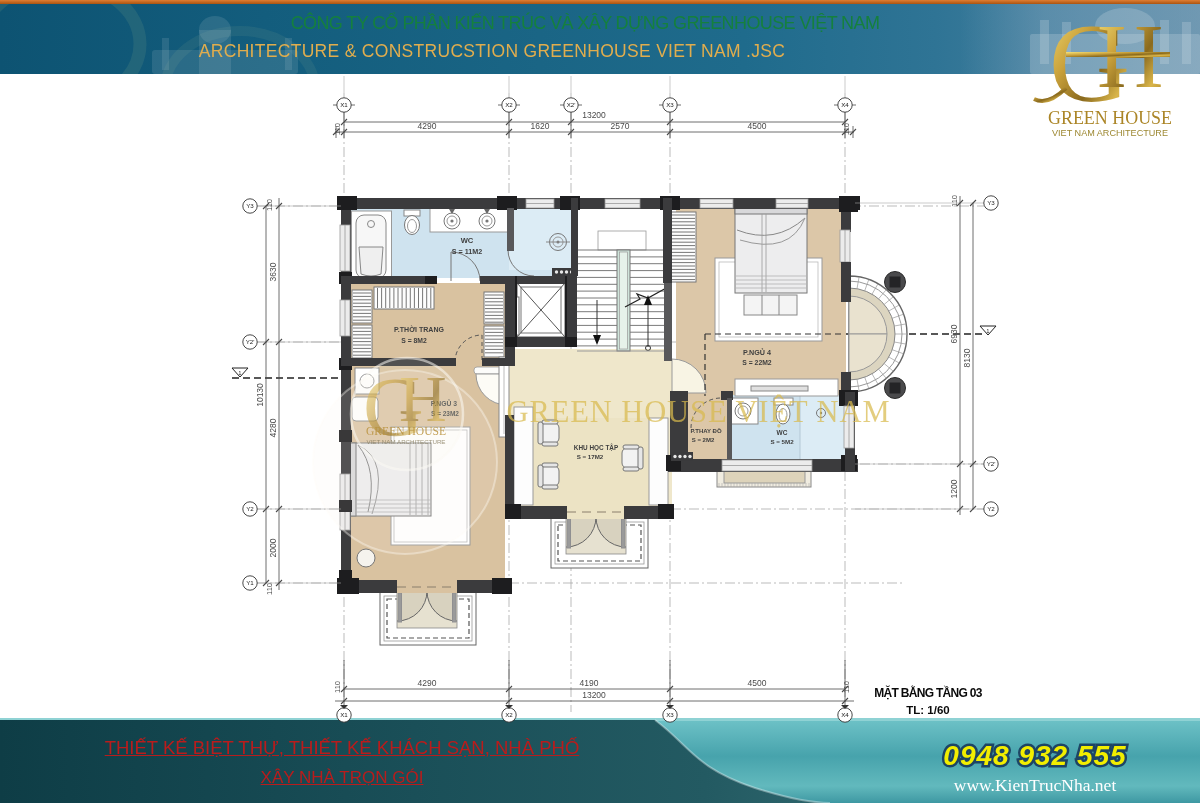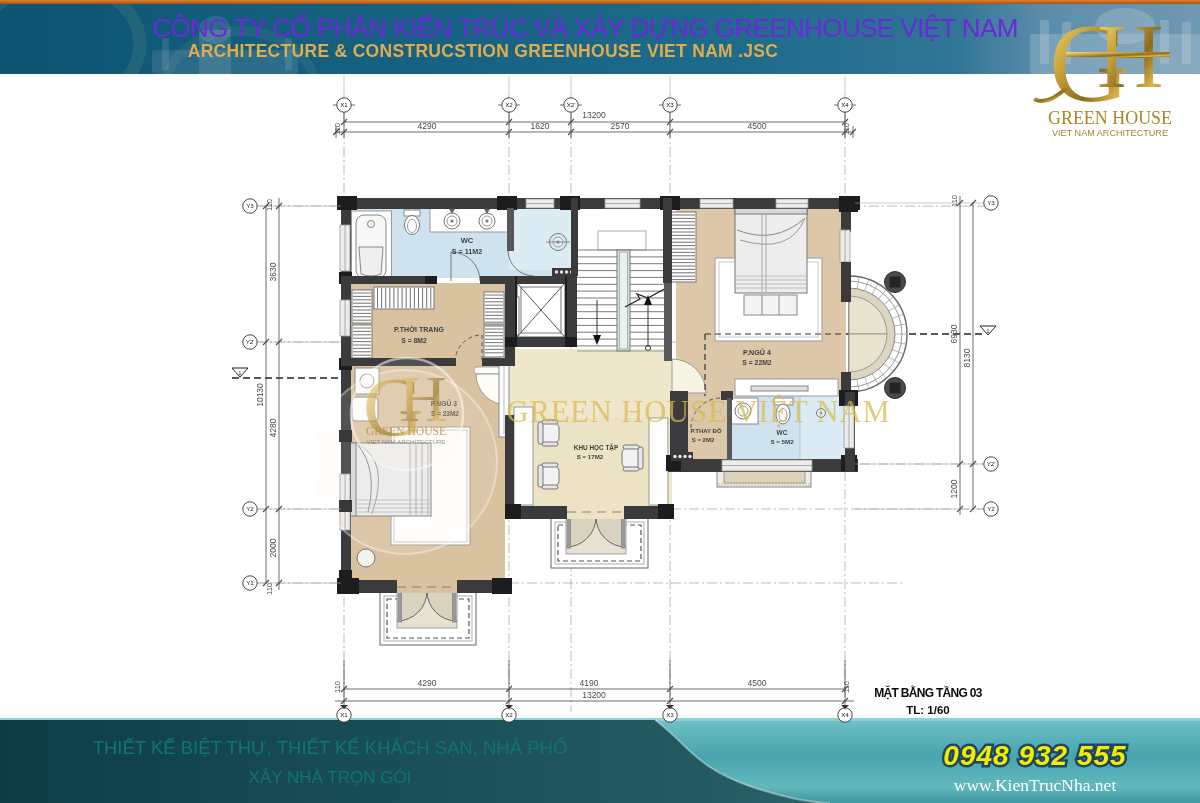--- a/index.html
+++ b/index.html
@@ -3,24 +3,24 @@
 <meta charset="utf-8">
 <style>
   html,body{margin:0;padding:0;}
   body{width:1200px;height:803px;position:relative;overflow:hidden;background:#fff;
        font-family:"Liberation Sans",sans-serif;}
   #topbar{position:absolute;left:0;top:0;width:1200px;height:74px;
     background:linear-gradient(90deg,#0d5372 0%,#135d7d 22%,#1a6585 45%,#1f6b8c 62%,#2f7495 78%,#45809f 90%,#5387a1 100%);}
   #topstrip{position:absolute;left:0;top:0;width:1200px;height:4px;
     background:linear-gradient(180deg,#df7e33,#aa5410);}
   #title1{position:absolute;top:13px;left:0;width:1170px;text-align:center;
-    color:#6d28d9;font-size:26px;letter-spacing:-0.6px;white-space:nowrap;}
+    color:#15803d;font-size:18px;letter-spacing:-0.6px;white-space:nowrap;}
   #title2{position:absolute;top:41px;left:0;width:966px;text-align:center;
-    color:#e0ad4e;font-size:17.5px;font-weight:bold;letter-spacing:0.3px;white-space:nowrap;}
-  .bt{position:absolute;color:#0f766e;text-align:center;width:660px;left:0;}
+    color:#e0ad4e;font-size:17.5px;font-weight:normal;letter-spacing:0.3px;white-space:nowrap;padding-left:9px;}
+  .bt{position:absolute;color:#b91c1c;text-align:center;width:660px;left:12px;text-decoration:underline;}
   #bt1{top:737px;font-size:18.5px;}
   #bt2{top:768px;font-size:17px;}
 </style>
 </head>
 <body>
   <div id="topbar"></div>
   <div id="topstrip"></div>
   <svg id="deco" style="position:absolute;left:0;top:4px" width="1200" height="70">
     <ellipse cx="60" cy="40" rx="80" ry="62" fill="none" stroke="rgba(200,215,150,0.10)" stroke-width="13"></ellipse>
     <ellipse cx="240" cy="85" rx="75" ry="58" fill="none" stroke="rgba(200,215,150,0.08)" stroke-width="10"></ellipse>

